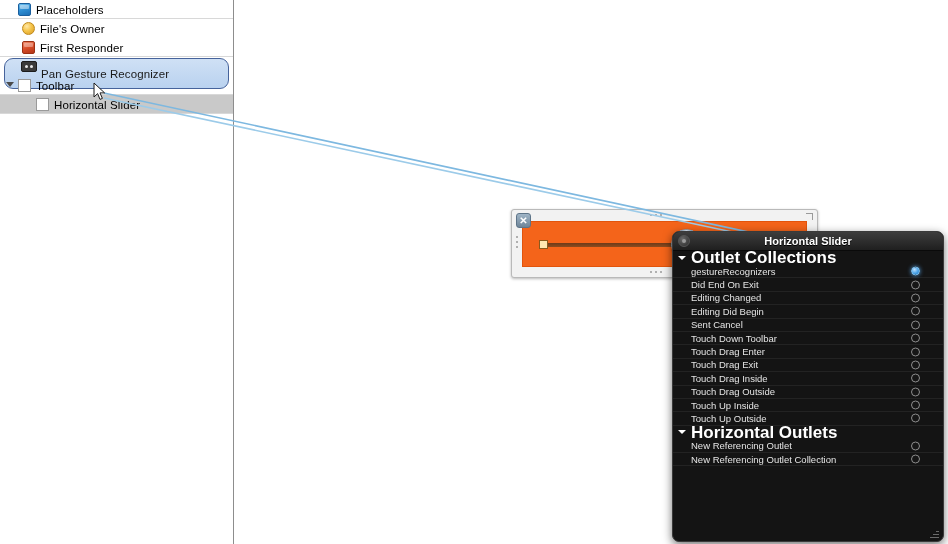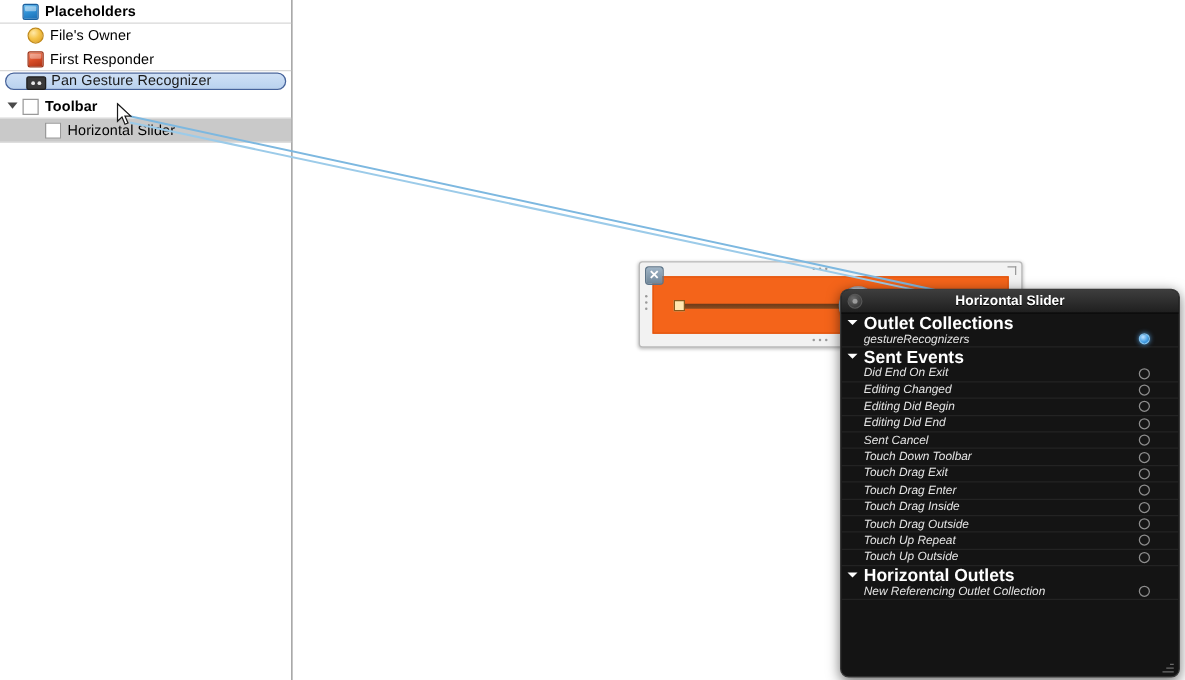--- a/index.html
+++ b/index.html
@@ -25,21 +25,21 @@
     padding-left: 6px;
     white-space: nowrap;
   }
   .row.indent1 { padding-left: 22px; }
   .row.indent2 { padding-left: 36px; }
   .row-label {
     font-size: 11.5px;
     color: #000000;
     letter-spacing: 0.1px;
   }
-  .row-label.bold { font-weight: bold; font-size: 11.5px; }
+  .row-label.bold { font-weight: normal; font-size: 11.5px; }
   .row.shaded { background: #c9c9c9; }
   .row-sep {
     position: absolute; left: 0; right: 0; bottom: 0;
     height: 1px; background: #d8d8d8;
   }
 
   
   .tri {
     width: 9px; height: 9px; margin-right: 3px;
     position: relative; flex: 0 0 auto;
@@ -91,21 +91,21 @@
     display: flex; align-items: center; justify-content: center; gap: 2px;
   }
   .ico-gesture i {
     width: 3px; height: 3px; border-radius: 50%;
     background: #e9e9e9; display: block;
   }
 
   
   .row.selected {
     margin: 0 4px; padding-left: 18px;
-    height: 14px;
+    height: 31px;
     background: linear-gradient(to bottom, #cfe0f5 0%, #b9d2ef 100%);
     border: 1px solid #46639b;
     border-radius: 9px;
   }
   .row.selected .row-label { color: #1a1a1a; }
 
   
   #cursor {
     position: absolute; left: 93px; top: 82px;
     width: 13px; height: 19px; z-index: 40;
@@ -229,30 +229,29 @@
   .hud-group .tri-w {
     width: 9px; height: 9px; position: relative; margin-right: 4px;
   }
   .hud-group .tri-w::after {
     content:""; position:absolute; left:0; top:2px;
     border-left: 4px solid transparent;
     border-right: 4px solid transparent;
     border-top: 4.5px solid #ffffff;
   }
   .hud-group-label {
-    font-size: 14px; font-weight: bold; color: #ffffff;
+    font-size: 17px; font-weight: bold; color: #ffffff;
   }
 
   .hud-item {
     position: relative;
     display: flex; align-items: center;
     height: 13.4px;
     padding-left: 18px;
     border-bottom: 1px solid #232323;
-    font-style: italic;
   }
   .hud-item-label {
     font-size: 9.5px; color: #e4e4e4;
   }
   .hud-dot {
     position: absolute; right: 23px; top: 50%;
     transform: translateY(-50%);
     width: 9px; height: 9px; border-radius: 50%;
     background: #161616;
     border: 1.4px solid #8d8d8d;
@@ -373,77 +372,73 @@
     </div>
     <div id="hud-body">
         <div class="hud-group">
           <span class="tri-w"></span>
           <span class="hud-group-label">Outlet Collections</span>
         </div>
         <div class="hud-item">
           <span class="hud-item-label">gestureRecognizers</span>
           <span class="hud-dot connected"></span>
         </div>
-        <div class="hud-group">
-          <span class="tri-w"></span>
-          <span class="hud-group-label">Sent Events</span>
-        </div>
         <div class="hud-item">
           <span class="hud-item-label">Did End On Exit</span>
           <span class="hud-dot"></span>
         </div>
         <div class="hud-item">
           <span class="hud-item-label">Editing Changed</span>
           <span class="hud-dot"></span>
         </div>
         <div class="hud-item">
           <span class="hud-item-label">Editing Did Begin</span>
           <span class="hud-dot"></span>
         </div>
         <div class="hud-item">
-          <span class="hud-item-label">Editing Did End</span>
-          <span class="hud-dot"></span>
-        </div>
-        <div class="hud-item">
           <span class="hud-item-label">Sent Cancel</span>
           <span class="hud-dot"></span>
         </div>
         <div class="hud-item">
           <span class="hud-item-label">Touch Down Toolbar</span>
           <span class="hud-dot"></span>
         </div>
         <div class="hud-item">
+          <span class="hud-item-label">Touch Drag Enter</span>
+          <span class="hud-dot"></span>
+        </div>
+        <div class="hud-item">
           <span class="hud-item-label">Touch Drag Exit</span>
           <span class="hud-dot"></span>
         </div>
         <div class="hud-item">
-          <span class="hud-item-label">Touch Drag Enter</span>
-          <span class="hud-dot"></span>
-        </div>
-        <div class="hud-item">
           <span class="hud-item-label">Touch Drag Inside</span>
           <span class="hud-dot"></span>
         </div>
         <div class="hud-item">
           <span class="hud-item-label">Touch Drag Outside</span>
           <span class="hud-dot"></span>
         </div>
         <div class="hud-item">
-          <span class="hud-item-label">Touch Up Repeat</span>
+          <span class="hud-item-label">Touch Up Inside</span>
           <span class="hud-dot"></span>
         </div>
         <div class="hud-item">
           <span class="hud-item-label">Touch Up Outside</span>
           <span class="hud-dot"></span>
         </div>
         <div class="hud-group">
           <span class="tri-w"></span>
           <span class="hud-group-label">Horizontal Outlets</span>
         </div>
         <div class="hud-item">
+          <span class="hud-item-label">New Referencing Outlet</span>
+          <span class="hud-dot"></span>
+        </div>
+        <div class="hud-item">
           <span class="hud-item-label">New Referencing Outlet Collection</span>
           <span class="hud-dot"></span>
         </div>
       </div>
     <div class="hud-grip">
         <i></i>
         <i></i>
         <i></i>
       </div>
   </div>

